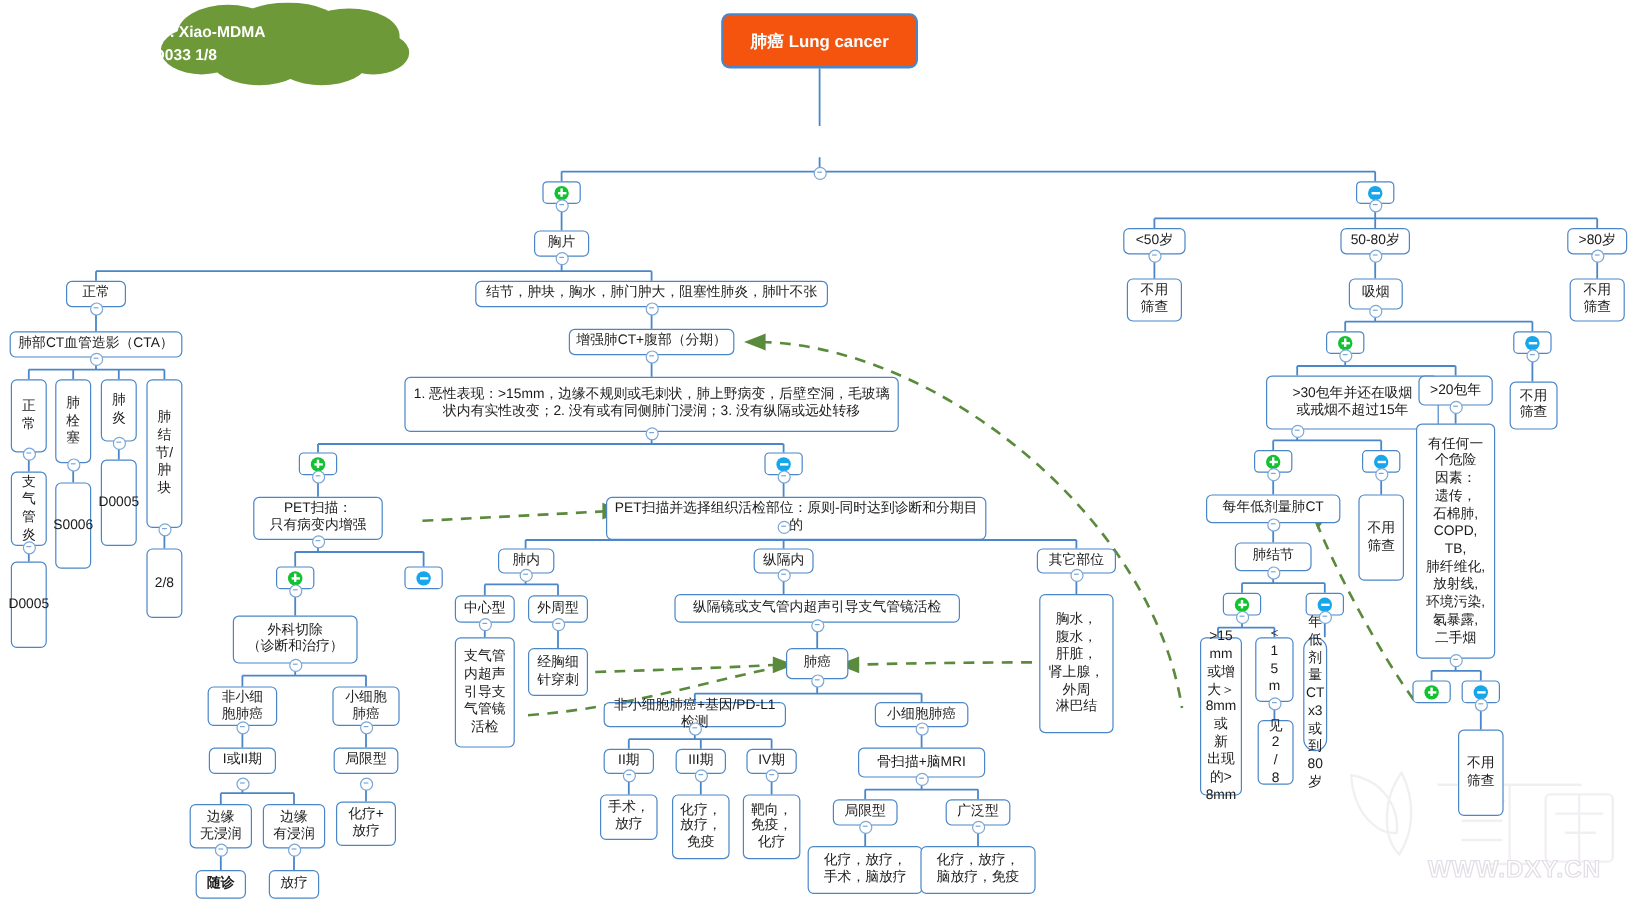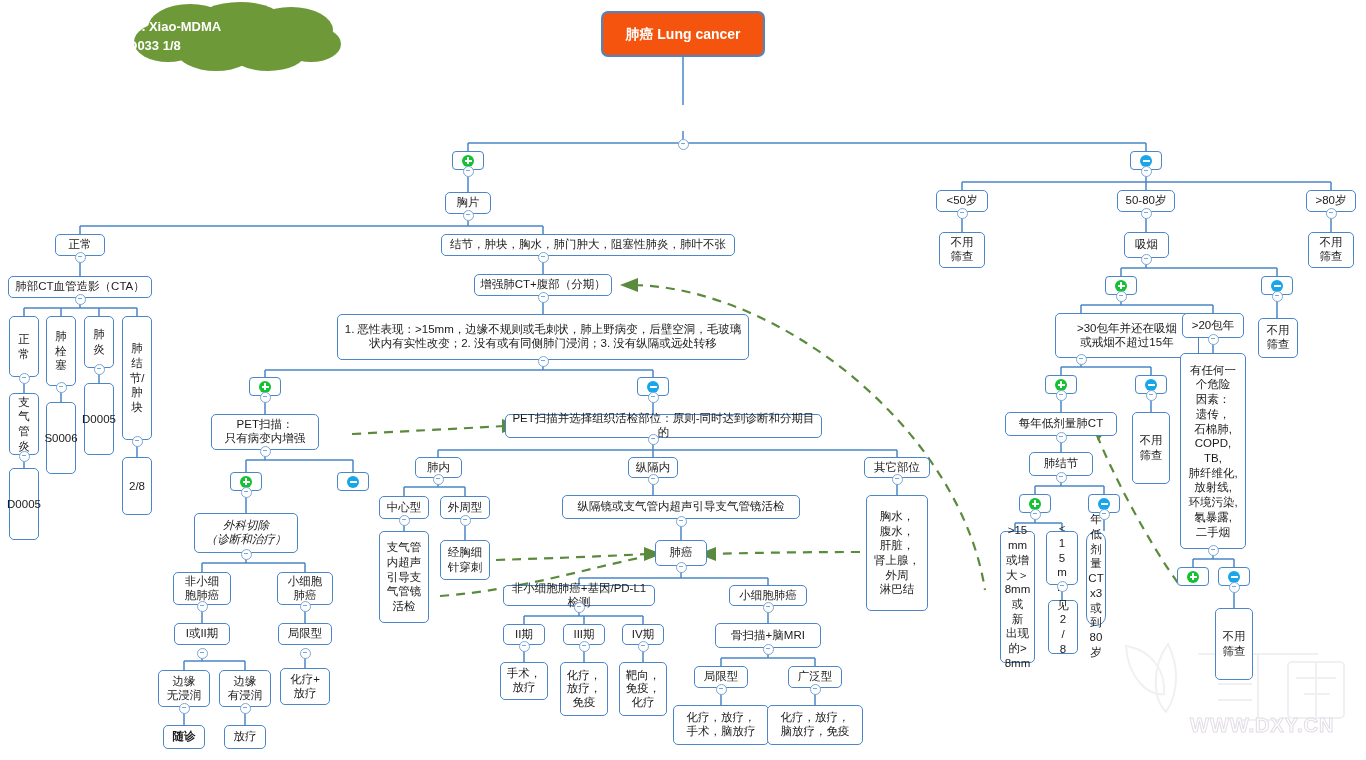--- a/index.html
+++ b/index.html
@@ -244,44 +244,44 @@
   <div class="node vert" style="left:46px;top:316px;width:30px;height:70px;">肺栓塞</div>
   <div class="node vert" style="left:84px;top:316px;width:30px;height:52px;text-align:center;">肺炎</div>
   <div class="node vert" style="left:122px;top:316px;width:30px;height:124px;">肺结节/肿块</div>
 
   <div class="node vert" style="left:9px;top:393px;width:30px;height:62px;">支气管炎</div>
   <div class="node vert" style="left:46px;top:402px;width:30px;height:72px;">S0006</div>
   <div class="node vert" style="left:84px;top:383px;width:30px;height:72px;">D0005</div>
   <div class="node vert" style="left:122px;top:457px;width:30px;height:58px;">2/8</div>
   <div class="node vert" style="left:9px;top:468px;width:30px;height:72px;">D0005</div>
 
-  <div class="node" style="left:396px;top:234px;width:294px;height:22px;margin-left:45px;">结节，肿块，胸水，肺门肿大，阻塞性肺炎，肺叶不张</div>
+  <div class="node" style="left:396px;top:234px;width:294px;height:22px;">结节，肿块，胸水，肺门肿大，阻塞性肺炎，肺叶不张</div>
   <div class="node" style="left:474px;top:274px;width:138px;height:22px;">增强肺CT+腹部（分期）</div>
   <div class="node" style="left:337px;top:314px;width:412px;height:46px;">1. 恶性表现：&gt;15mm，边缘不规则或毛刺状，肺上野病变，后壁空洞，毛玻璃
 状内有实性改变；2. 没有或有同侧肺门浸润；3. 没有纵隔或远处转移</div>
 
   <div class="badge plus" style="left:249px;top:377px;">
       <span class="glyph"></span>
     </div>
   <div class="badge minus" style="left:637px;top:377px;">
       <span class="glyph"></span>
     </div>
 
   <div class="node" style="left:211px;top:414px;width:108px;height:36px;">PET扫描：
 只有病变内增强</div>
-  <div class="node" style="left:505px;top:414px;width:317px;height:24px;">PET扫描并选择组织活检部位：原则-同时达到诊断和分期目的</div>
+  <div class="node" style="left:505px;top:414px;width:317px;height:36px;">PET扫描并选择组织活检部位：原则-同时达到诊断和分期目的</div>
 
   <div class="badge plus" style="left:230px;top:472px;">
       <span class="glyph"></span>
     </div>
   <div class="badge minus" style="left:337px;top:472px;">
       <span class="glyph"></span>
     </div>
 
-  <div class="node" style="left:194px;top:513px;width:104px;height:40px;font-style:italic;">外科切除
+  <div class="node" style="left:194px;top:513px;width:104px;height:40px;">外科切除
 （诊断和治疗）</div>
   <div class="node" style="left:173px;top:572px;width:58px;height:33px;">非小细
 胞肺癌</div>
   <div class="node" style="left:277px;top:572px;width:56px;height:33px;">小细胞
 肺癌</div>
   <div class="node" style="left:174px;top:623px;width:56px;height:22px;">I或II期</div>
   <div class="node" style="left:278px;top:623px;width:54px;height:22px;">局限型</div>
   <div class="node" style="left:158px;top:670px;width:52px;height:37px;">边缘
 无浸润</div>
   <div class="node" style="left:219px;top:670px;width:52px;height:37px;">边缘

